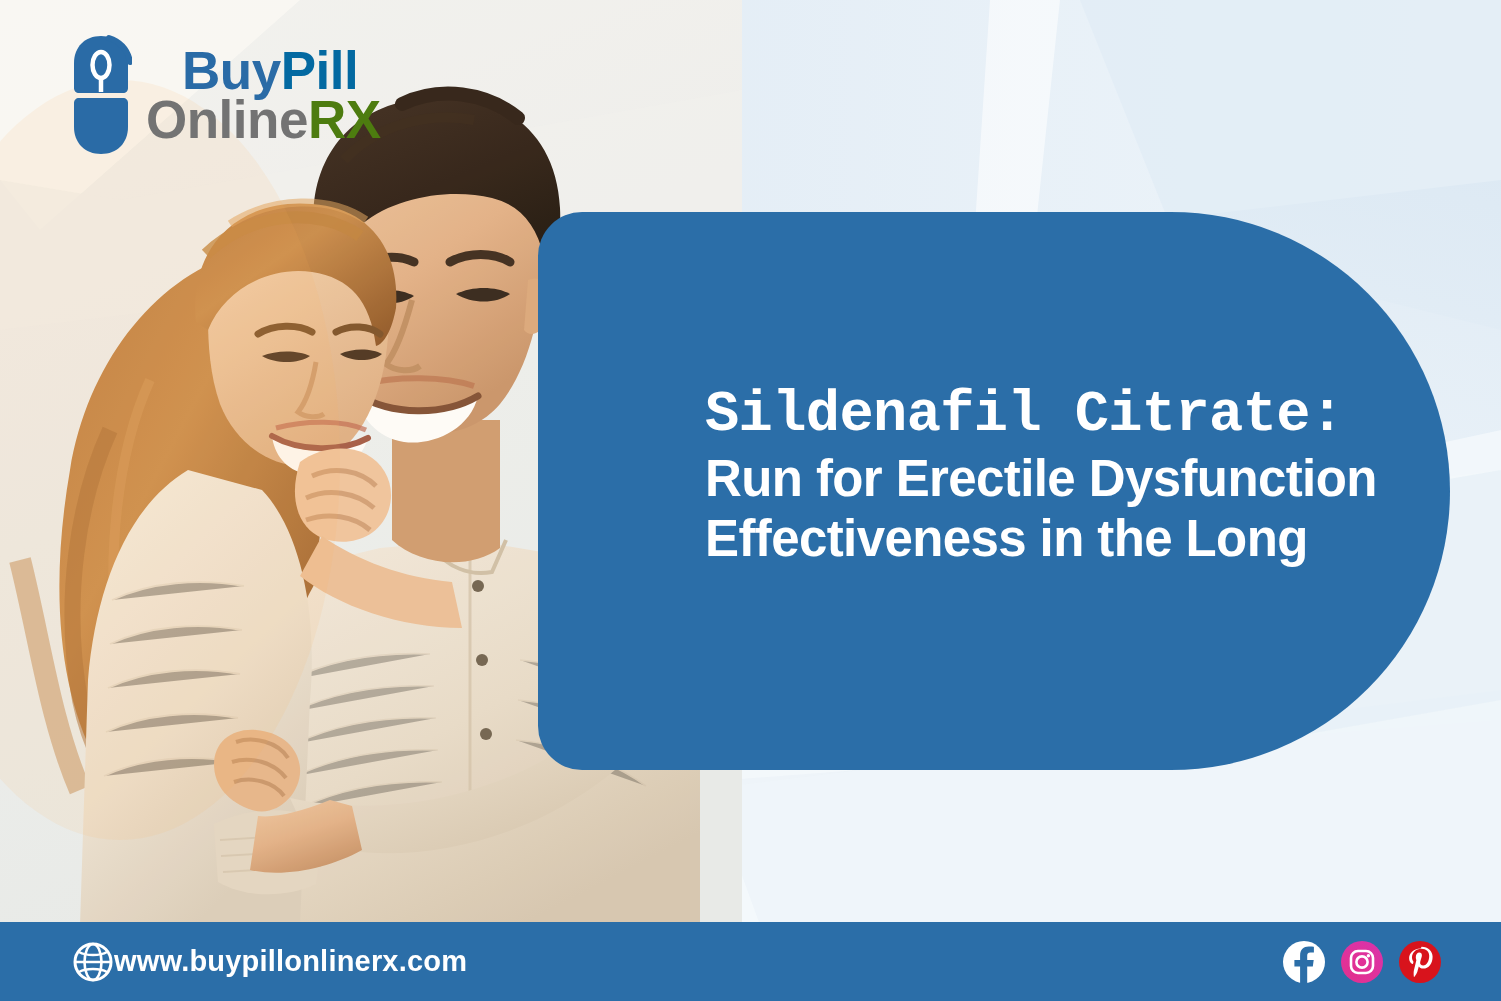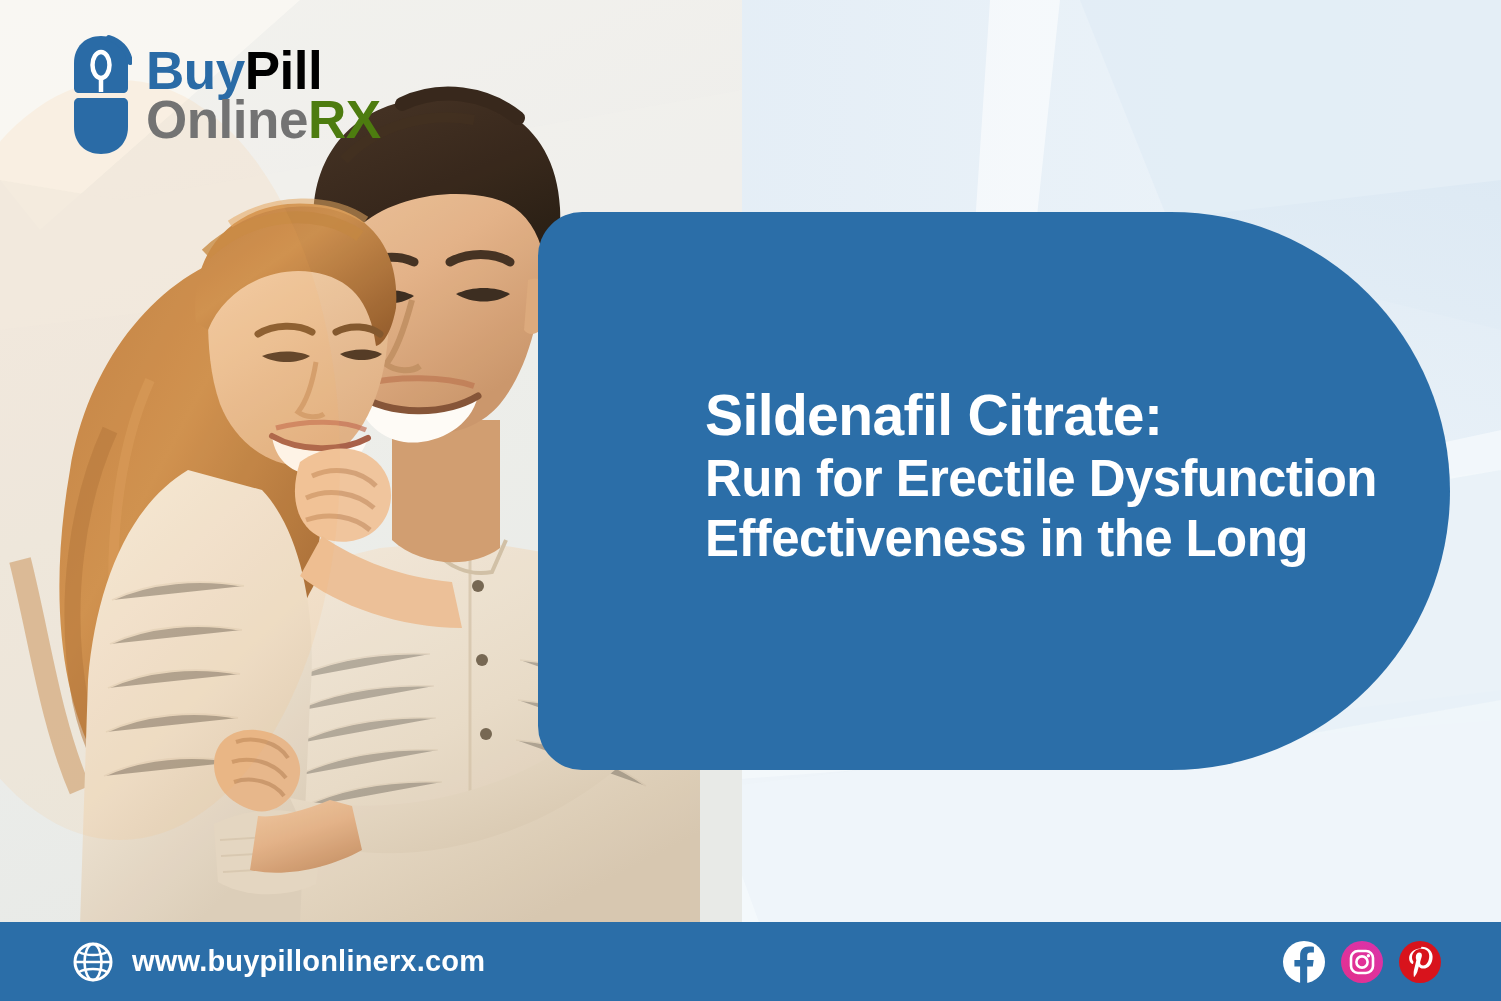--- a/index.html
+++ b/index.html
@@ -42,22 +42,22 @@
     display: flex;
     flex-direction: column;
     line-height: 0.93;
   }
   .logo-line1, .logo-line2 {
     font-size: 53px;
     font-weight: 700;
     letter-spacing: -0.5px;
     white-space: nowrap;
   }
-  .w-buy   { color: #2a6ba6; }
-  .w-pill  { color: #000000; }
+  .w-buy   { color: #2a6ba6; margin-left: 36px; }
+  .w-pill  { color: #0369a1; }
   .w-online{ color: #737373; }
   .w-rx    { color: #4d7c0f; }
 
   
   .photo {
     position: absolute;
     left: 0;
     top: 0;
     width: 742px;
     height: 925px;
@@ -84,41 +84,40 @@
     width: 735px;
     z-index: 25;
     color: #ffffff;
     text-align: left;
   }
   .title-line {
     font-weight: 700;
     letter-spacing: -0.6px;
     white-space: nowrap;
   }
-  .title-line.l1 { font-size: 57px; line-height: 1.17; }
+  .title-line.l1 { font-size: 57px; line-height: 1.17; font-family: Liberation Mono, monospace; }
   .title-line.l2 { font-size: 51px; line-height: 1.18; }
   .title-line.l3 { font-size: 51px; line-height: 1.18; }
 
   
   .footer {
     position: absolute;
     left: 0;
     bottom: 0;
     width: 1501px;
     height: 79px;
     background: #2b6ea8;
     display: flex;
     align-items: center;
     justify-content: space-between;
     z-index: 40;
   }
   .footer-left {
     display: flex;
     align-items: center;
-    gap: 18px;
     margin-left: 72px;
   }
   .footer-url {
     color: #ffffff;
     font-size: 29px;
     font-weight: 700;
     letter-spacing: 0.2px;
   }
   .footer-right {
     display: flex;

